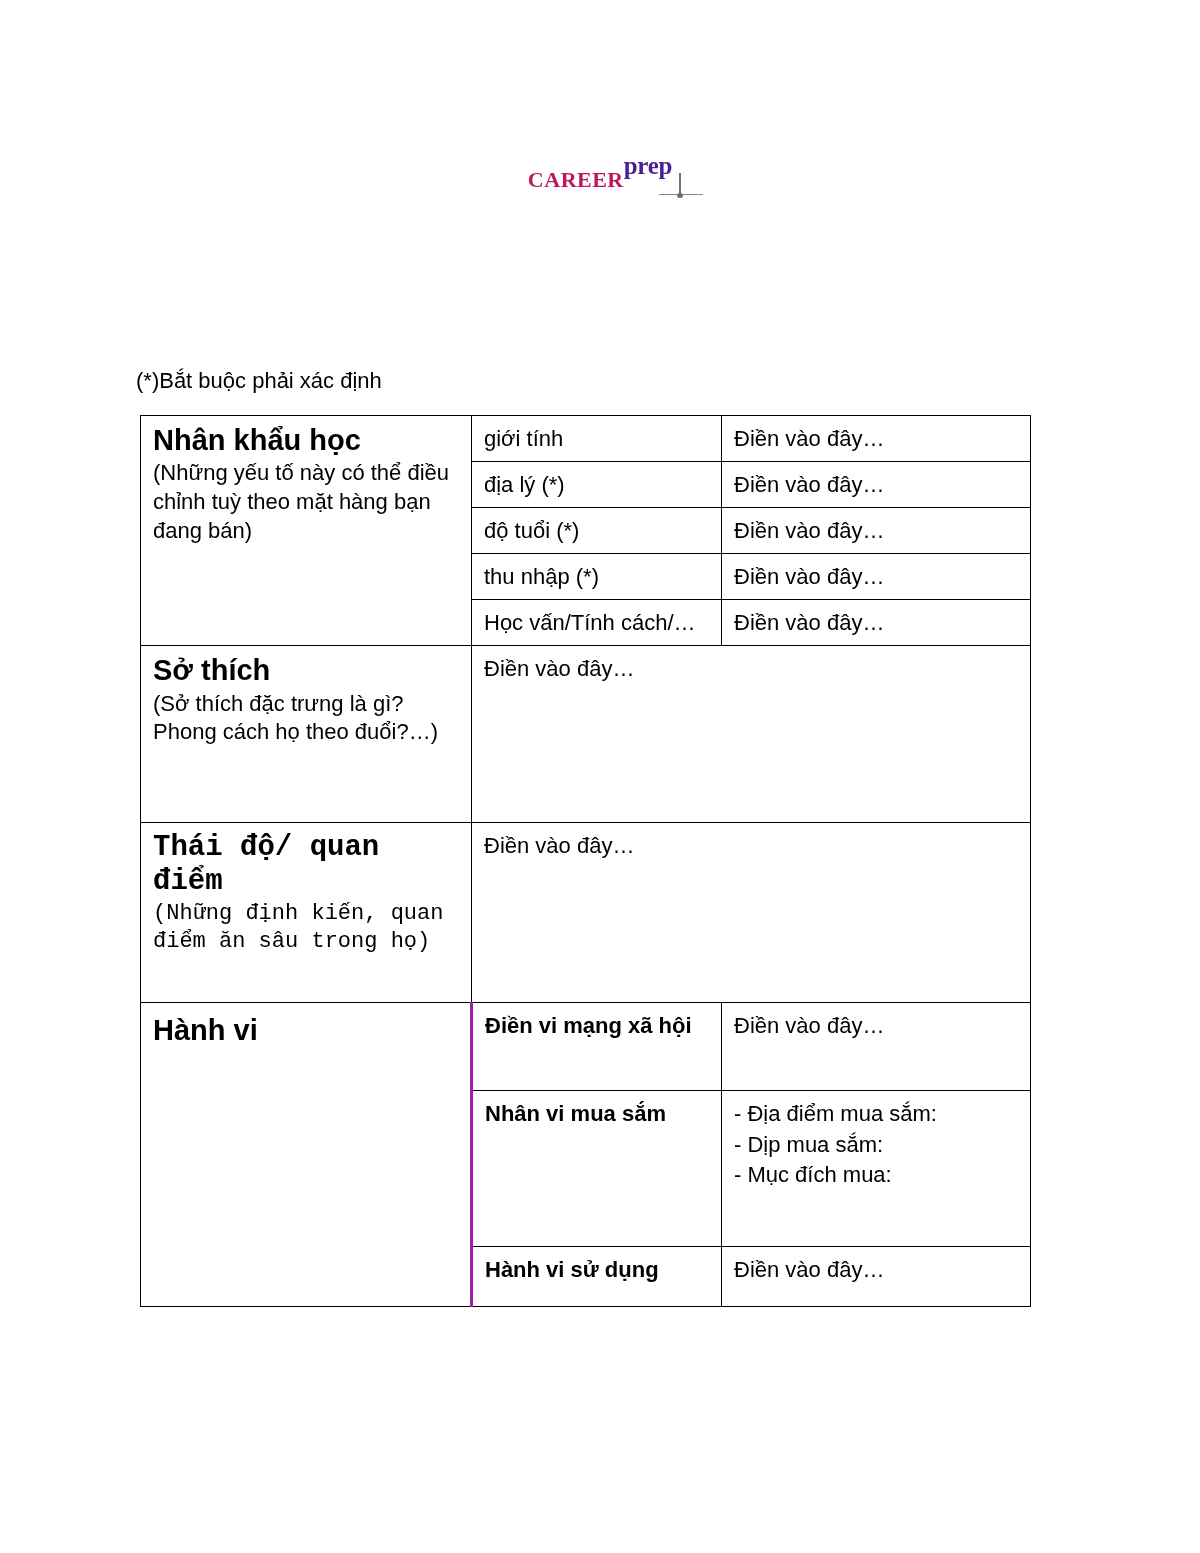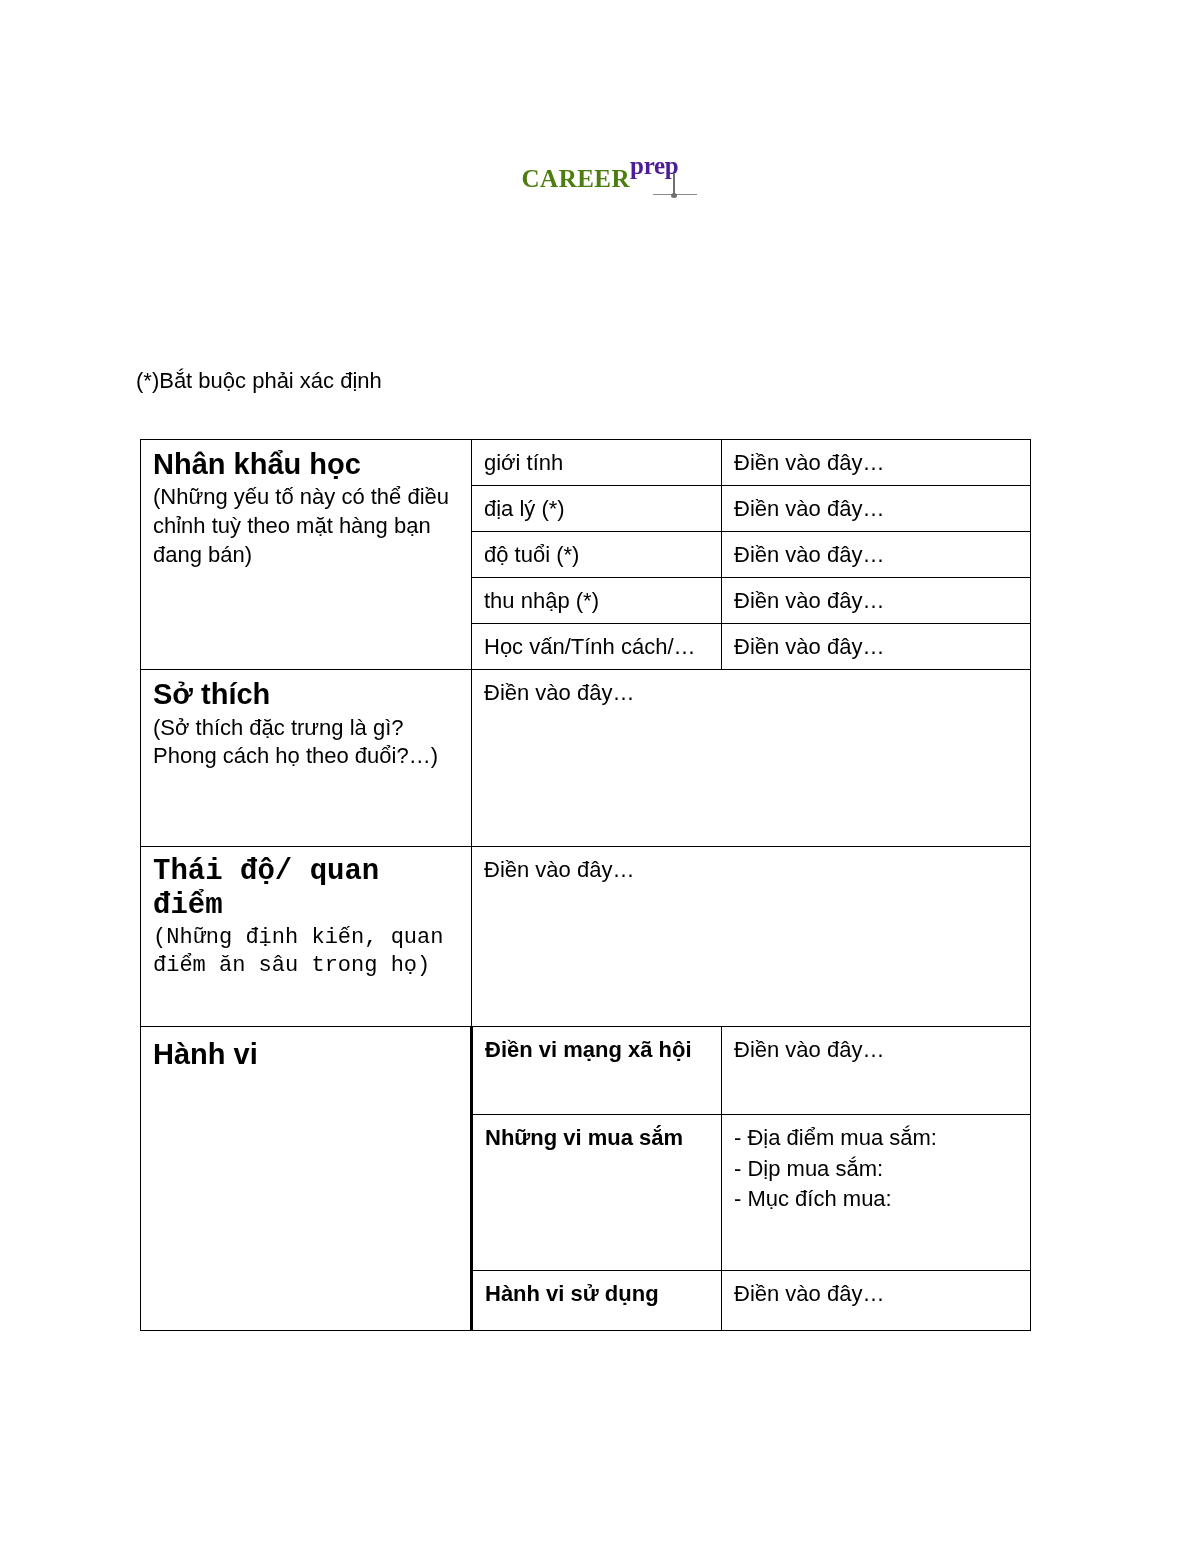--- a/index.html
+++ b/index.html
@@ -34,23 +34,23 @@
     line-height: 1;
   }
   .logo-inline {
     display: inline-block;
     position: relative;
     white-space: nowrap;
   }
   .logo-career {
     font-family: "Liberation Serif", serif;
     font-weight: bold;
-    font-size: 25px;
+    font-size: 22px;
     letter-spacing: 0.5px;
-    color: #4d7c0f;
+    color: #be185d;
     vertical-align: baseline;
   }
   .logo-prep {
     font-family: "Liberation Serif", serif;
     font-weight: bold;
     font-size: 25px;
     color: #4c1d95;
     vertical-align: super;
     position: relative;
     top: -7px;
@@ -101,21 +101,21 @@
     top: 367px;
     left: 136px;
     font-size: 22px;
     line-height: 1.3;
   }
 
   
   .tbl {
     position: absolute;
     left: 140px;
-    top: 439px;
+    top: 415px;
     width: 890px;
     border-collapse: collapse;
     table-layout: fixed;
   }
   .tbl td {
     border: 1px solid #000000;
     vertical-align: top;
     padding: 8px 10px 8px 12px;
     font-size: 22px;
     line-height: 1.32;
@@ -222,31 +222,31 @@
 
       <tr>
         <td class="thick-l thick-b tall-b">
           <span class="sec-head">Thái độ/ quan điểm</span>
           <span class="sec-note">(Những định kiến, quan điểm ăn sâu trong họ)</span>
         </td>
         <td class="thick-r thick-b" colspan="2">Điền vào đây…</td>
       </tr>
 
       <tr>
-        <td class="thick-l no-b cell-mid" rowspan="3" style="border-right:3px solid #000000;text-align:left;padding-left:12px;">
+        <td class="thick-l no-b cell-mid" rowspan="3" style="border-right:3px solid #a21caf;text-align:left;padding-left:12px;">
           <span class="behavior-label">Hành vi</span>
         </td>
         <td class="thick-t r-social">
           <span class="subhead">Điền vi mạng xã hội</span>
         </td>
         <td class="thick-t thick-r">Điền vào đây…</td>
       </tr>
       <tr>
         <td class="r-shop">
-          <span class="subhead">Những vi mua sắm</span>
+          <span class="subhead">Nhân vi mua sắm</span>
         </td>
         <td class="thick-r">
           <span class="fill-line">- Địa điểm mua sắm:</span>
           <span class="fill-line">- Dịp mua sắm:</span>
           <span class="fill-line">- Mục đích mua:</span>
         </td>
       </tr>
       <tr>
         <td class="thick-b r-use">
           <span class="subhead">Hành vi sử dụng</span>

